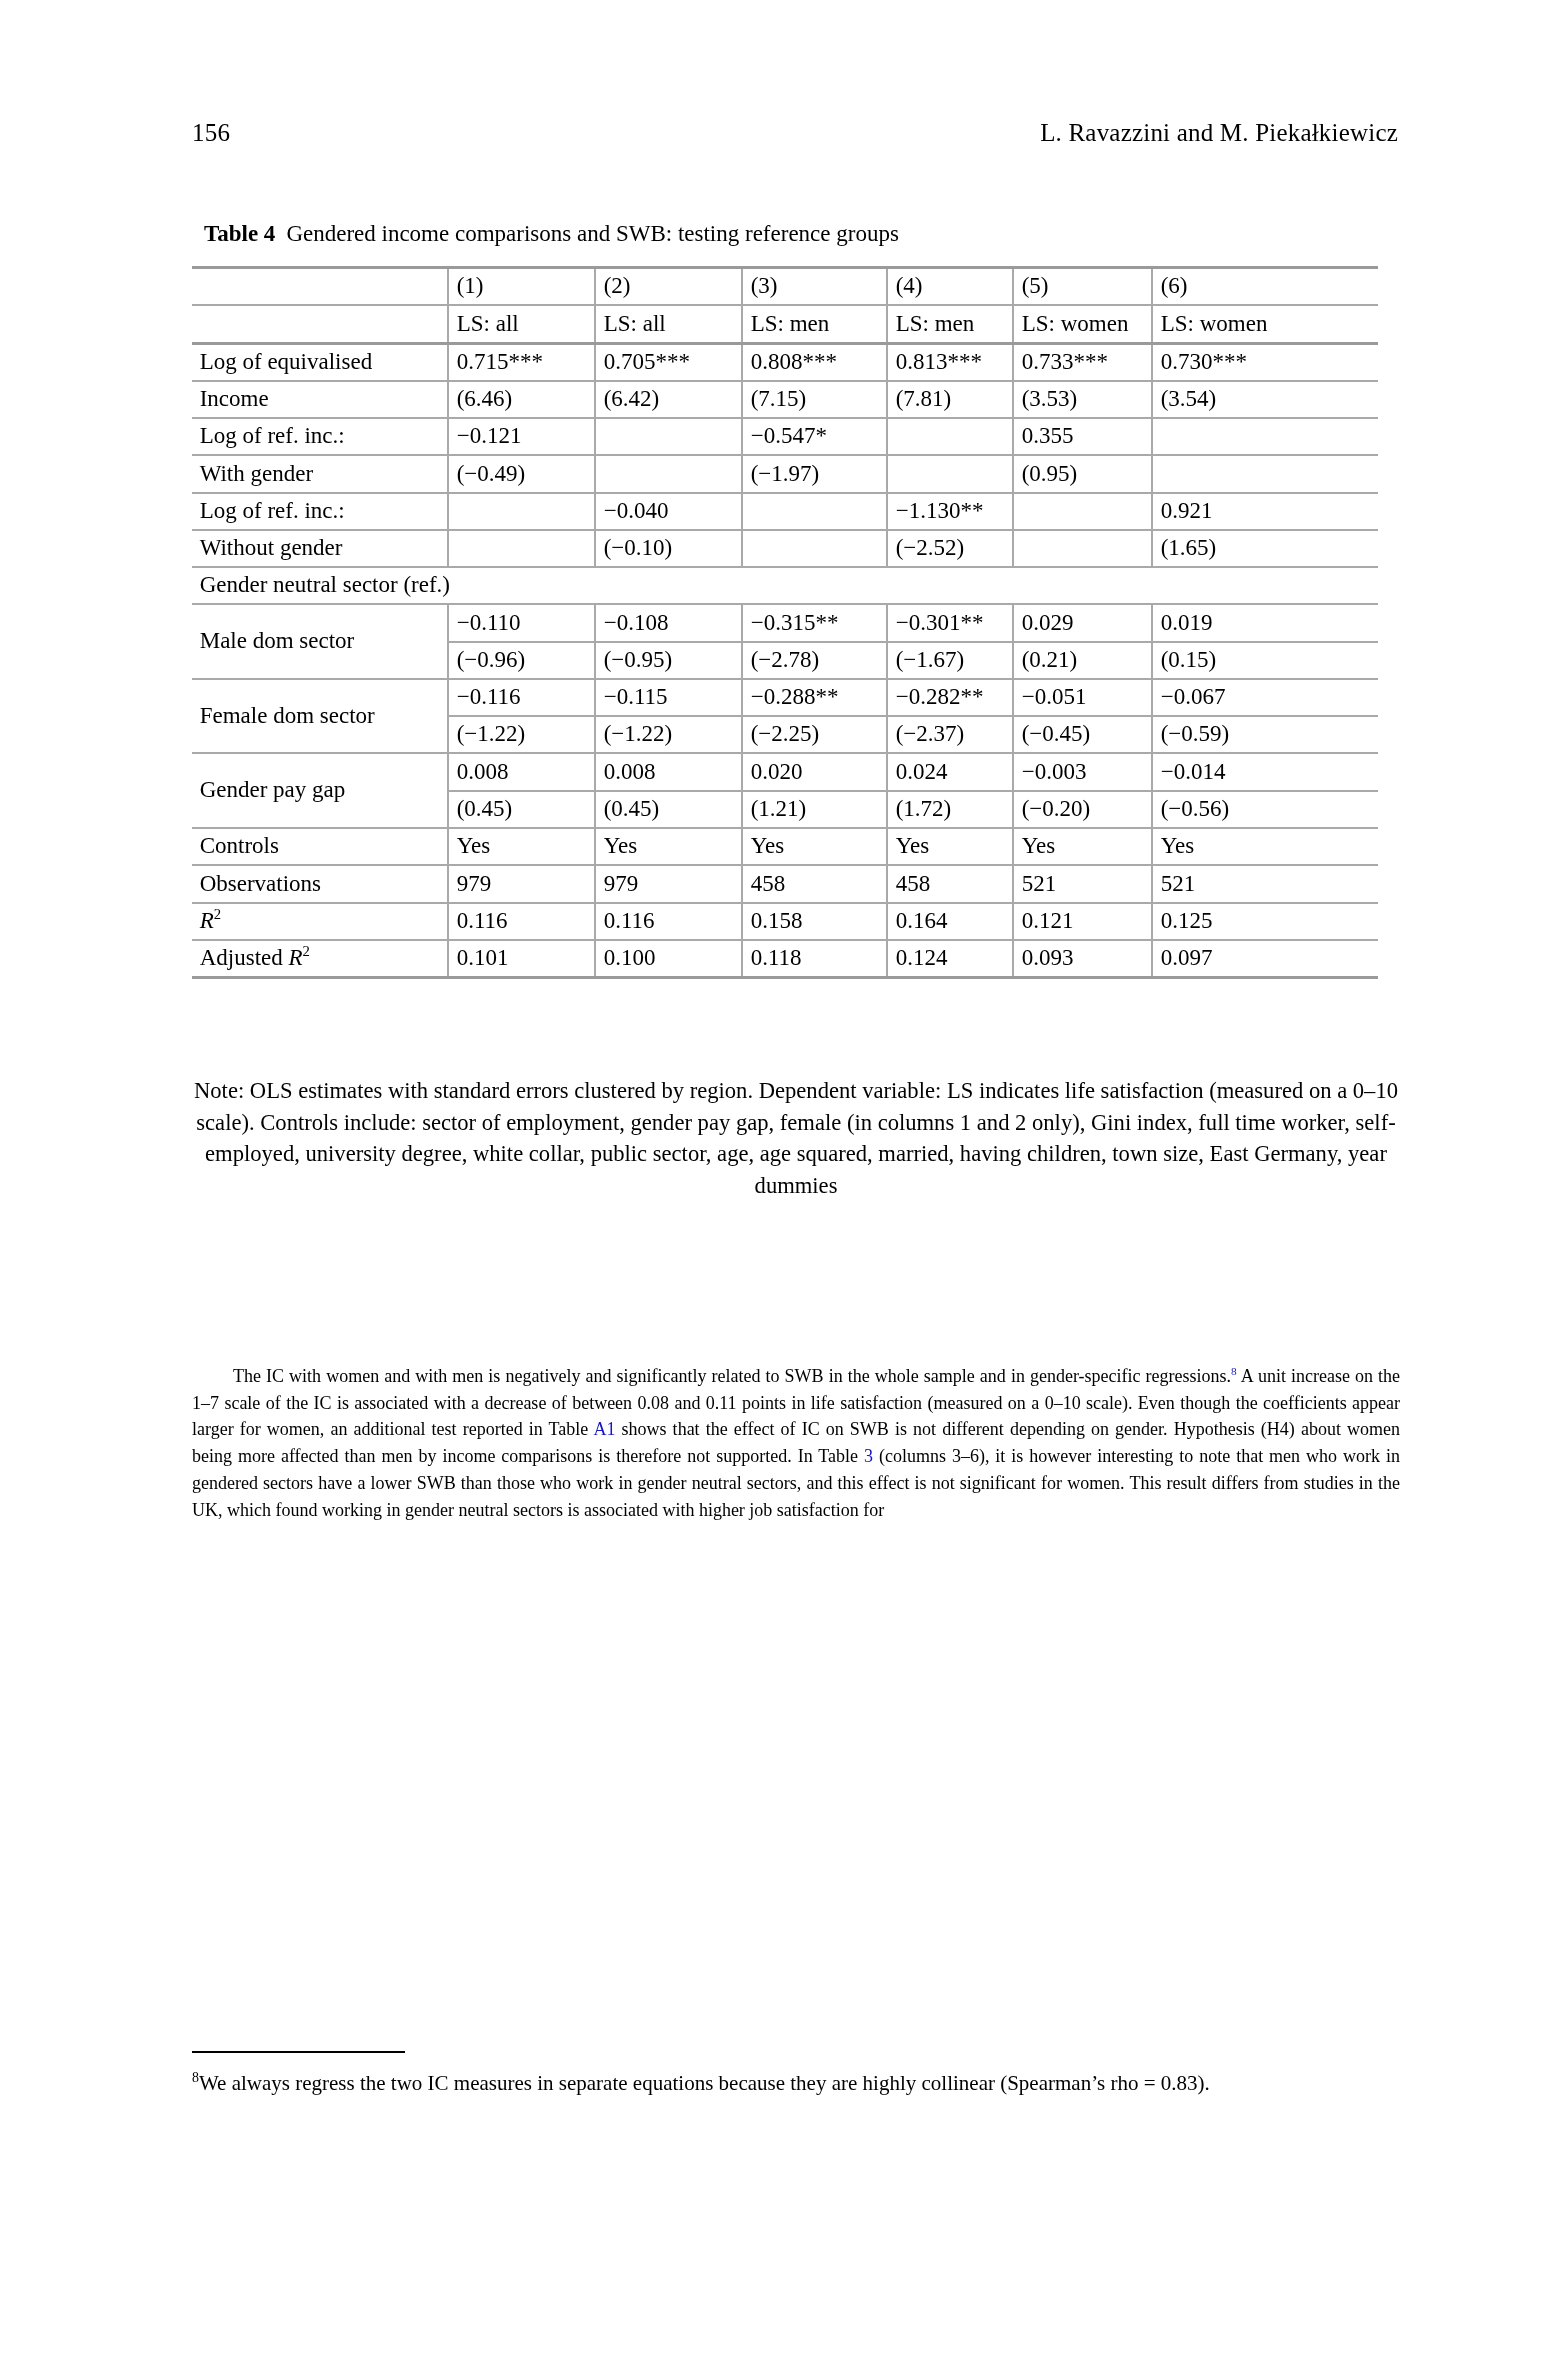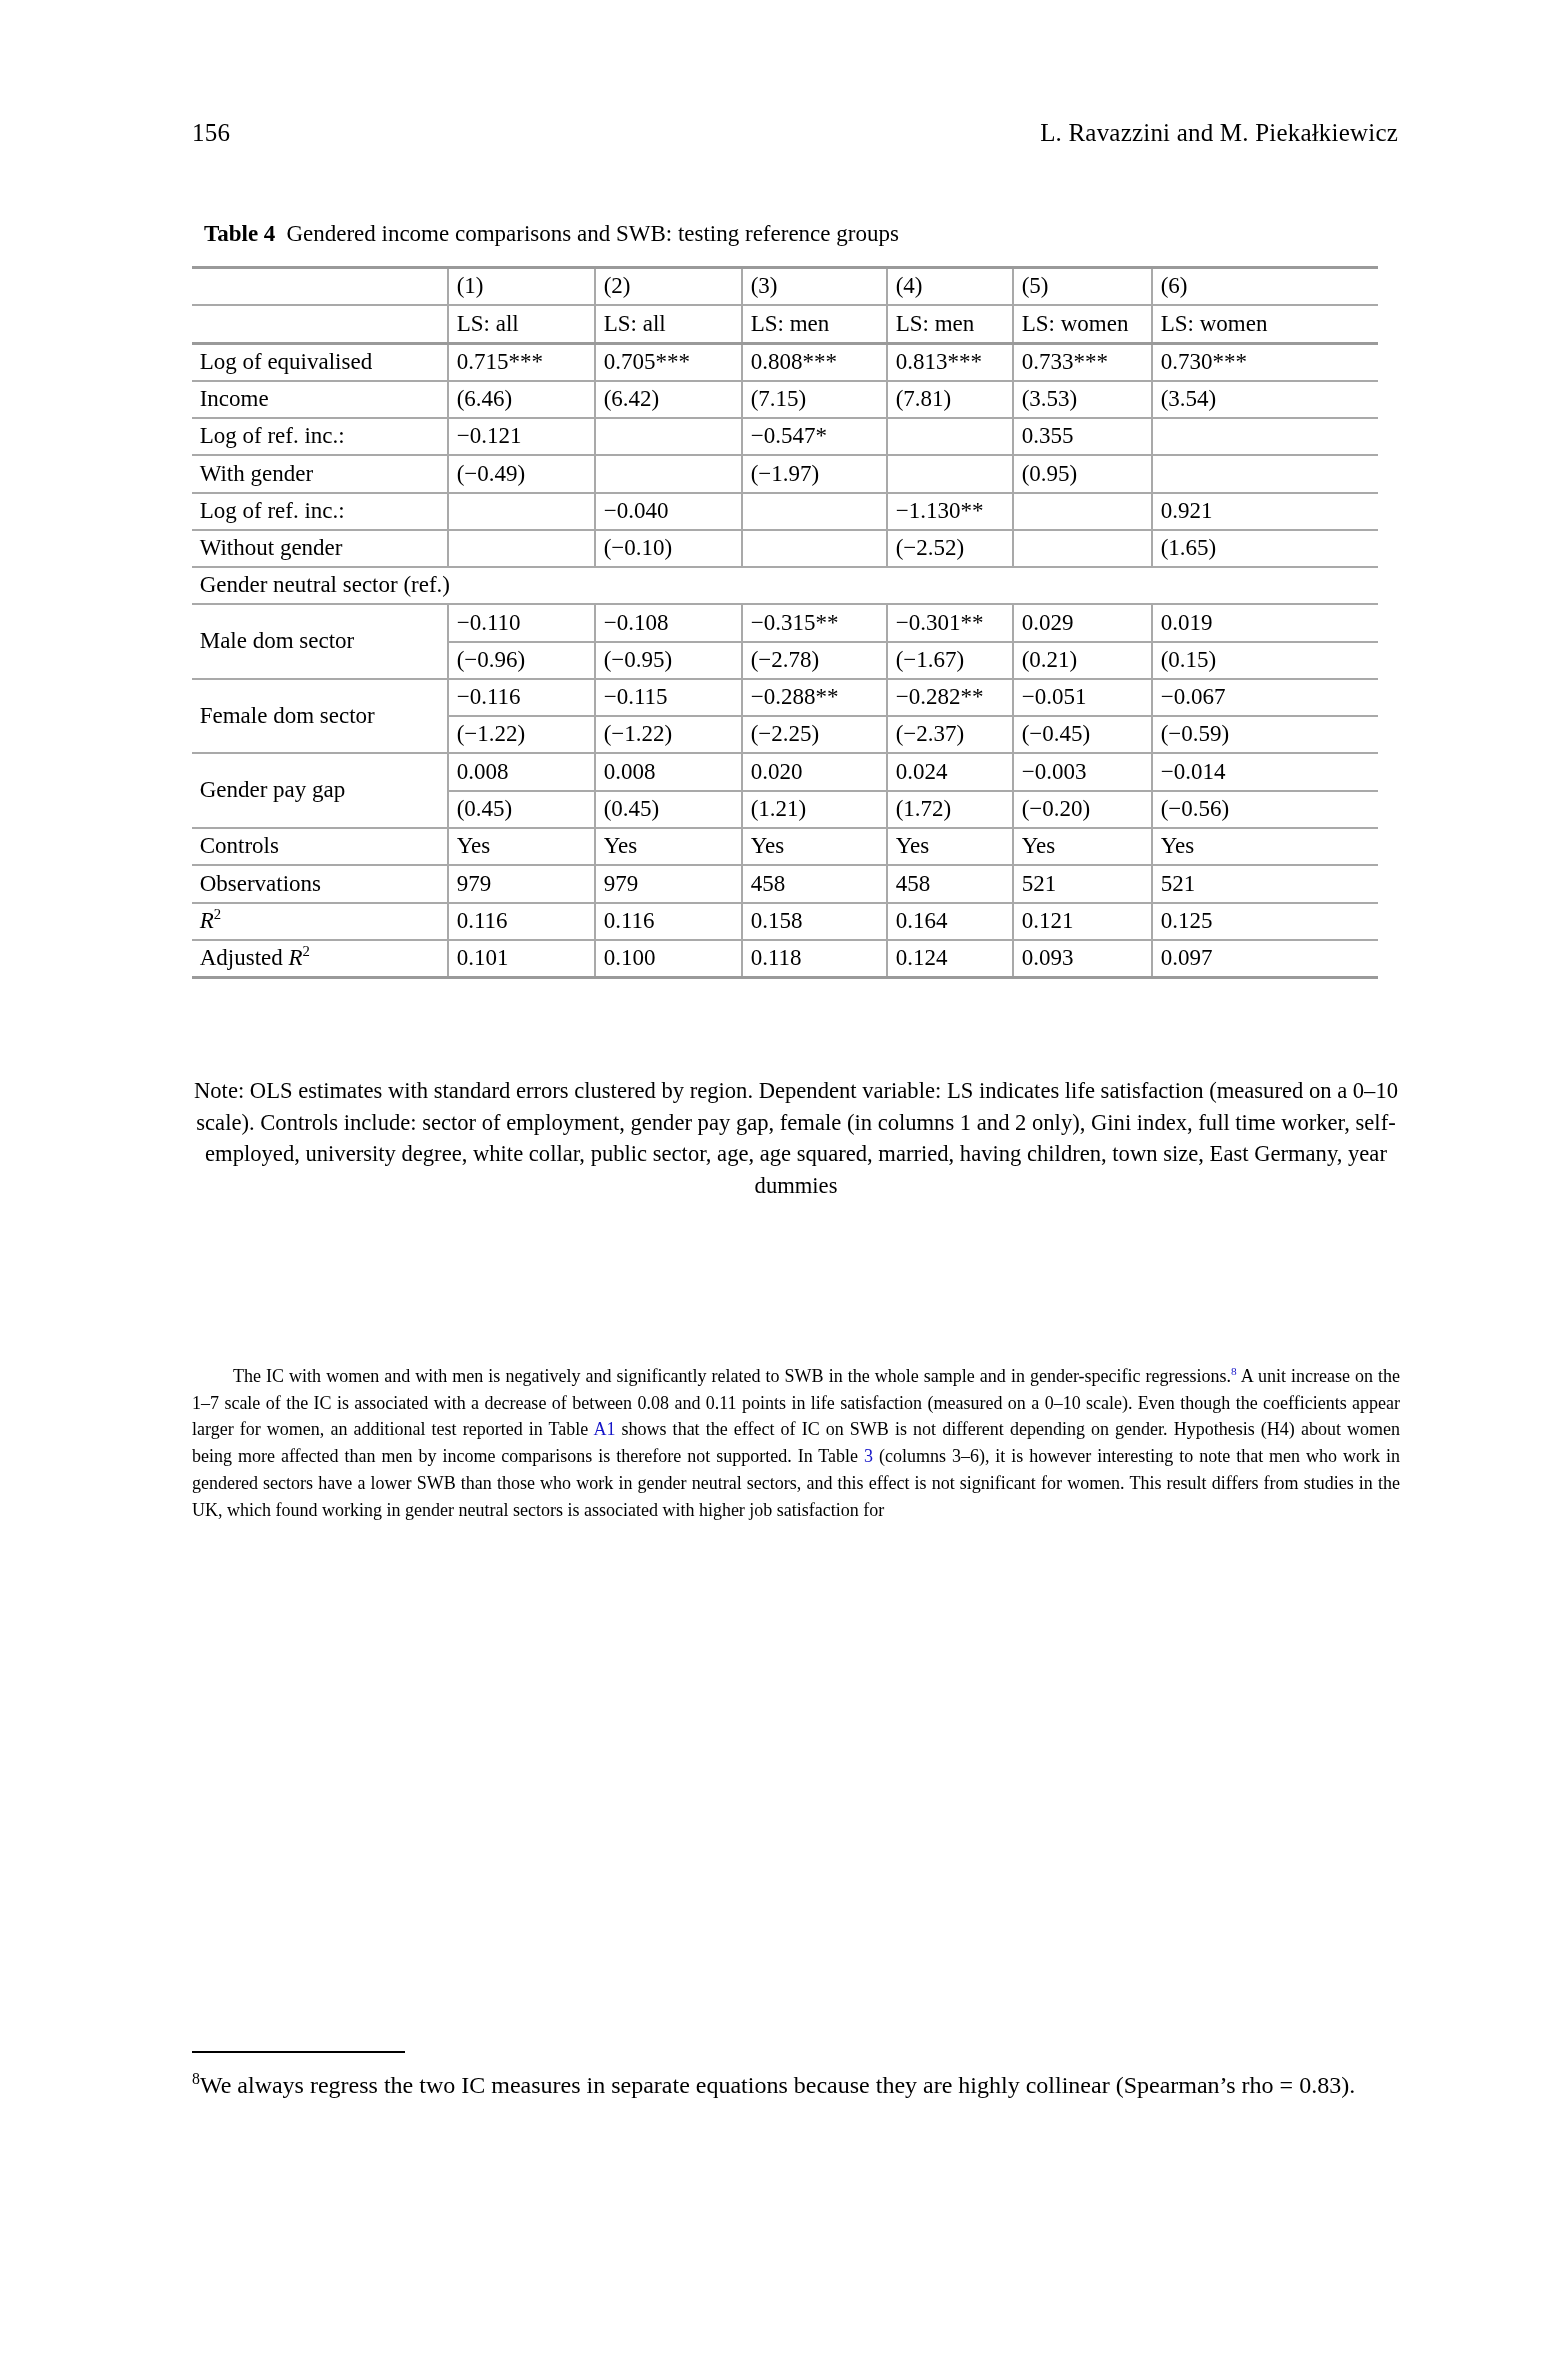--- a/index.html
+++ b/index.html
@@ -132,21 +132,21 @@
     top: 2051px;
     width: 213px;
     height: 0;
     border-top: 2.6px solid #000000;
   }
   .footnote {
     position: absolute;
     left: 192px;
     top: 2069px;
     width: 1208px;
-    font-size: 24px;
+    font-size: 21px;
     line-height: 1.40;
     text-align: left;
   }
   .footnote p { margin: 0; }
   .footnote .fnum { font-size: 0.66em; vertical-align: super; line-height: 0; }
 </style>
 </head>
 <body>
 
 <div class="page">

